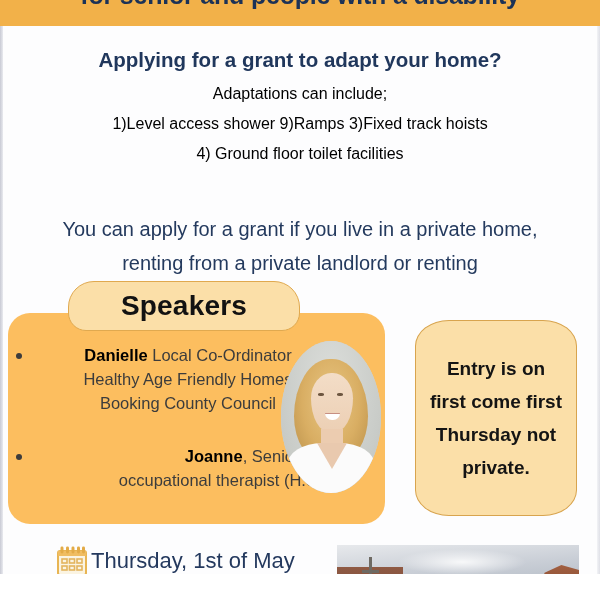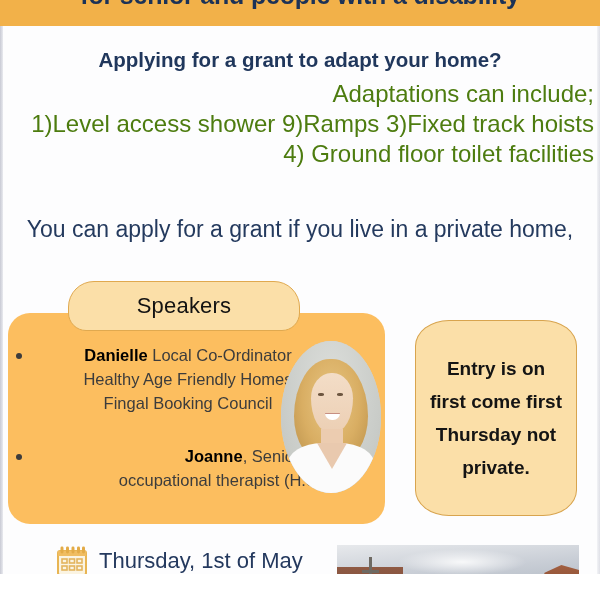--- a/index.html
+++ b/index.html
@@ -72,53 +72,52 @@
     text-align: center;
     color: #20375c;
   }
   .intro .heading {
     font-size: 20.5px;
     font-weight: bold;
     line-height: 28px;
     margin-bottom: 5px;
   }
   .intro .line {
-    font-size: 24px;
+    font-size: 16px;
     line-height: 30px;
-    color: #4d7c0f;
-    text-align: right;
+    color: #000000;
   }
 
   .eligibility {
     position: absolute;
     left: 6px; top: 212px;
     width: 588px;
     text-align: center;
     color: #243a5e;
-    font-size: 23px;
+    font-size: 20px;
     line-height: 34px;
   }
 
   
   .speakers-tab {
     position: absolute;
     left: 68px; top: 281px;
     width: 232px; height: 50px;
     background: #fbdfa8;
     border: 1.5px solid #e0a94f;
     border-radius: 26px 26px 18px 18px;
     box-sizing: border-box;
     display: flex;
     align-items: center;
     justify-content: center;
     z-index: 12;
   }
   .speakers-tab .label {
-    font-size: 22px;
-    font-weight: normal;
+    font-size: 28px;
+    font-weight: bold;
     color: #121212;
     letter-spacing: 0.2px;
   }
 
   
   .speakers-box {
     position: absolute;
     left: 8px; top: 313px;
     width: 377px; height: 211px;
     background: #fcbe5f;
@@ -246,21 +245,21 @@
     text-align: center;
     white-space: nowrap;
   }
 
   
   .date-row {
     position: absolute;
     left: 55px; top: 545px;
     display: flex;
     align-items: center;
-    gap: 10px;
+    gap: 2px;
     z-index: 10;
   }
   .cal-icon {
     width: 34px; height: 32px;
     position: relative;
     flex: 0 0 auto;
   }
   .date-text {
     font-size: 22px;
     color: #24395e;
@@ -350,29 +349,30 @@
 
   <div class="intro">
     <div class="heading">Applying for a grant to adapt your home?</div>
     <div class="line">Adaptations can include;</div>
     <div class="line">1)Level access shower 9)Ramps 3)Fixed track hoists</div>
     <div class="line">4) Ground floor toilet facilities</div>
   </div>
 
   <div class="eligibility">
     <div>You can apply for a grant if you live in a private home,</div>
+    <div>renting from a private landlord or renting</div>
   </div>
 
   <div class="speakers-box">
     <ul class="speaker-list">
       <li class="speaker-item">
         <span class="speaker-bullet"></span>
         <div><span class="name">Danielle</span><span> Local Co-Ordinator</span></div>
         <div>Healthy Age Friendly Homes</div>
-        <div>Fingal Booking Council</div>
+        <div>Booking County Council</div>
       </li>
       <li class="speaker-item">
         <span class="speaker-bullet"></span>
         <div><span class="name">Joanne</span><span>, Senior HSE</span></div>
         <div>occupational therapist (H.S.E)</div>
       </li>
     </ul>
   </div>
 
   <div class="speakers-tab">

